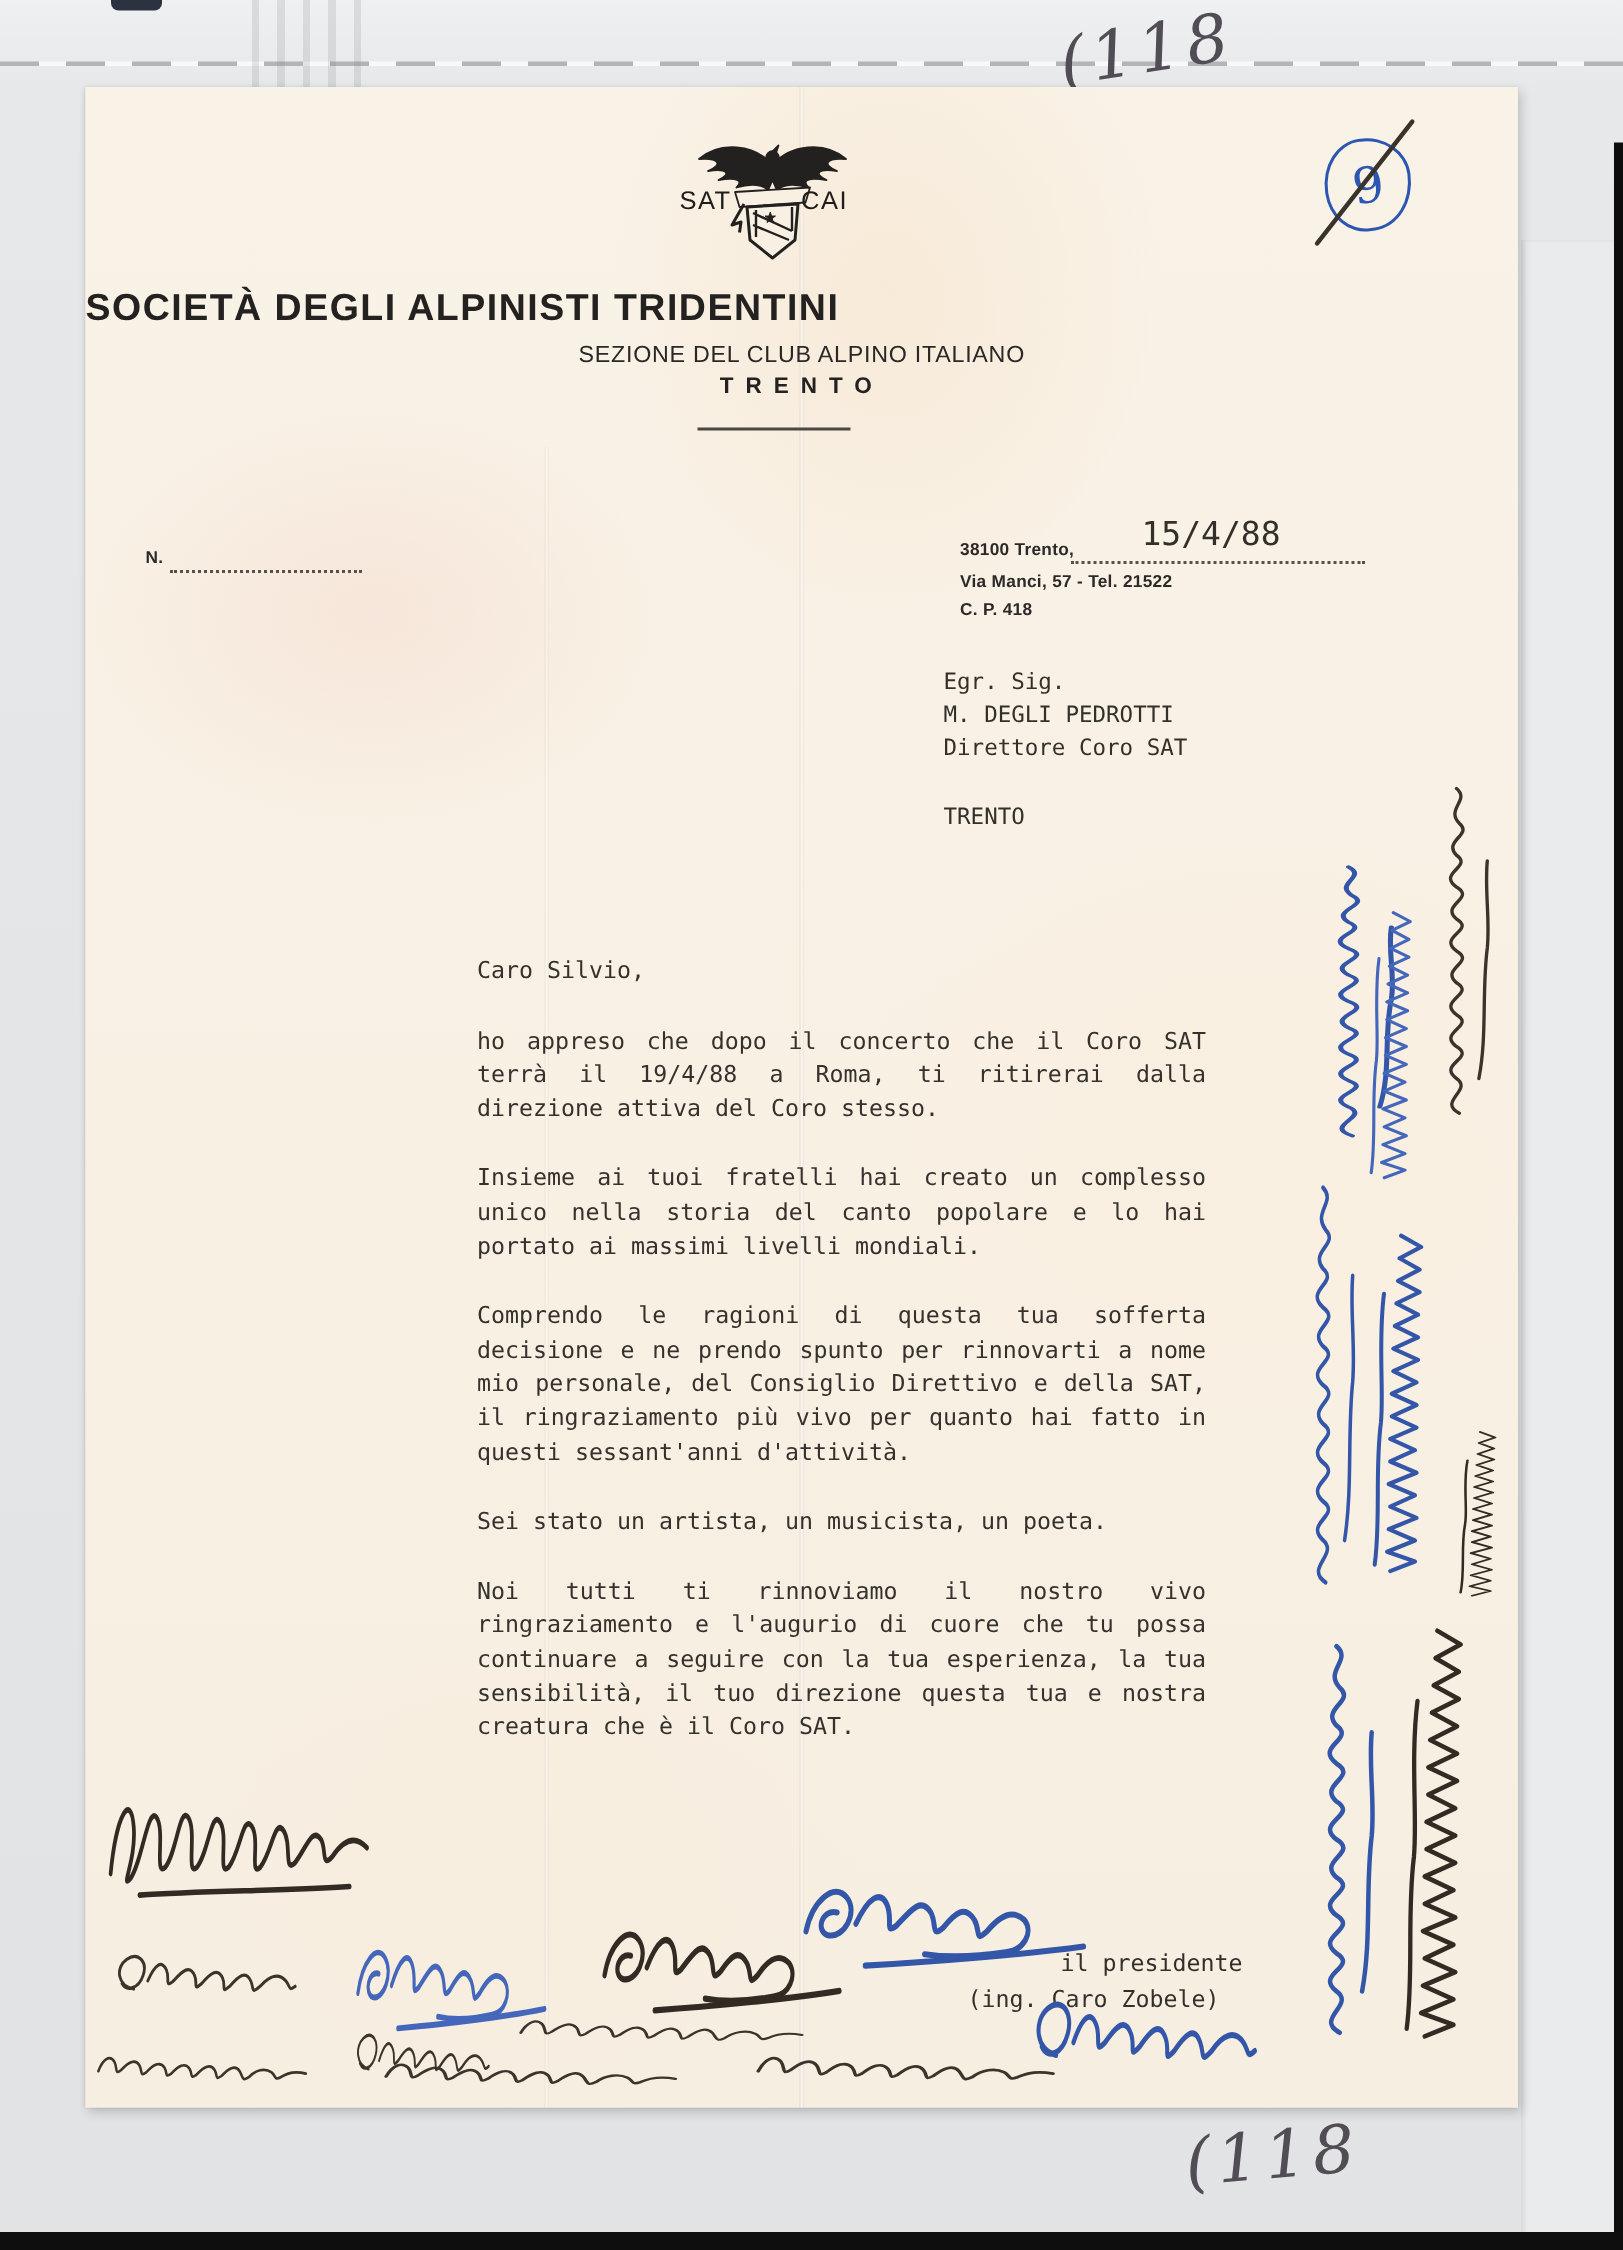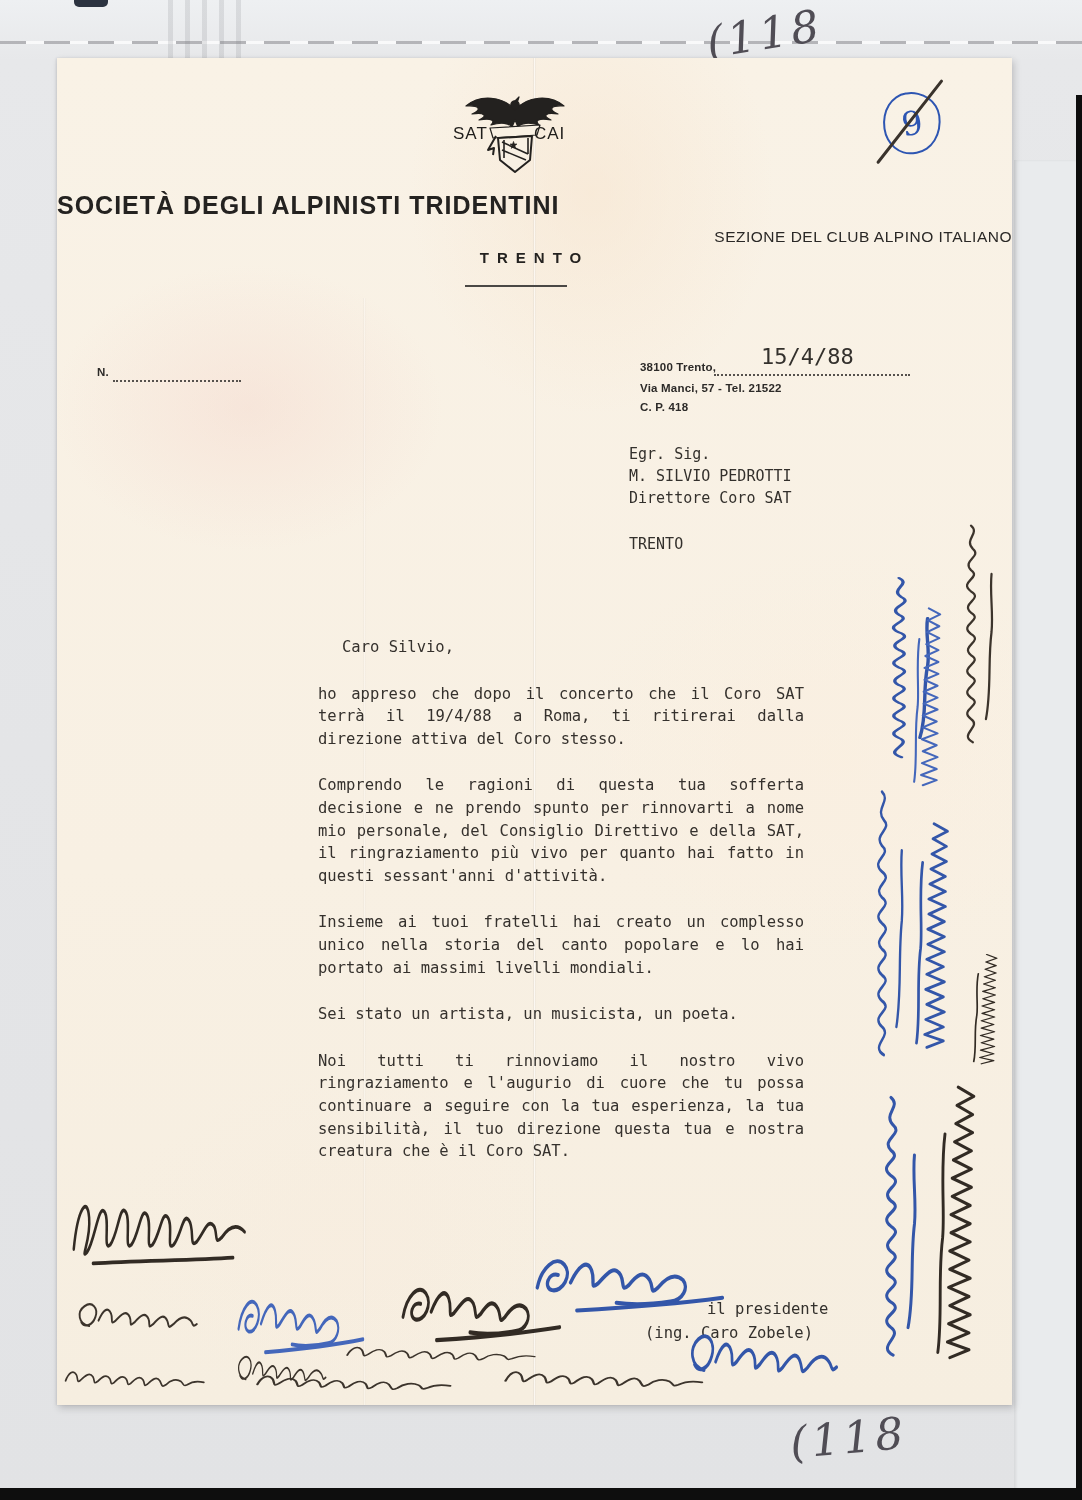--- a/index.html
+++ b/index.html
@@ -24,31 +24,31 @@
            radial-gradient(ellipse 300px 220px at 20% 26%,rgba(244,212,202,.40),transparent 65%),
            radial-gradient(ellipse 280px 340px at 56% 10%,rgba(247,228,206,.55),transparent 65%),
            radial-gradient(ellipse 420px 320px at 82% 52%,rgba(251,238,222,.50),transparent 65%),
            radial-gradient(ellipse 360px 260px at 30% 88%,rgba(248,236,222,.45),transparent 65%),
            linear-gradient(180deg,#f9f2e6 0%,#f8f0e3 60%,#f6eee0 100%);
          box-shadow:2px 3px 7px rgba(40,40,45,.22),-1px 0 2px rgba(40,40,45,.10);}
   .crease-v{top:0;width:3px;height:1347px;
             background:linear-gradient(90deg,rgba(130,105,80,.14),rgba(255,255,255,.55),rgba(130,105,80,.10));}
   .org-name{left:0;top:133px;width:955px;text-align:left;font-size:25px;font-weight:bold;
             letter-spacing:1px;color:#242220;}
-  .org-sub{left:0;top:170px;width:955px;text-align:right;font-size:15.5px;letter-spacing:.5px;color:#2a2826;}
+  .org-sub{left:0;top:170px;width:955px;text-align:center;font-size:15.5px;letter-spacing:.5px;color:#2a2826;}
   .org-city{left:0;top:191px;width:955px;text-align:center;font-size:15px;font-weight:bold;
             letter-spacing:8px;color:#242220;}
   .rule{left:408px;top:227px;width:102px;height:0;border-top:2px solid #4a4845;}
   .small-bold{font-weight:bold;font-size:11.5px;color:#2c2a28;letter-spacing:.2px;}
   .dotted{border-bottom:2px dotted #55514d;}
   .mono{font-family:"DejaVu Sans Mono","Liberation Mono",monospace;color:#33302c;}
   .body-col{left:261px;top:578px;width:486px;font-family:"DejaVu Sans Mono","Liberation Mono",monospace;
             font-size:15.5px;line-height:22.6px;color:#35312d;text-align:justify;}
   .body-col p{margin:0 0 24px 0;}
-  .body-col p.salutation{text-align:left;margin-left:24px;}
+  .body-col p.salutation{text-align:left;}
   .signoff{font-size:15.5px;line-height:23px;}
   
   svg.sig{position:absolute;fill:none;stroke-linecap:round;stroke-linejoin:round;overflow:visible;}
   svg.sig.dark{stroke:#3c342c;}
   svg.sig.darker{stroke:#322b24;}
   svg.sig.blue{stroke:#3356a9;}
   svg.sig.blue2{stroke:#4467bb;}
   .annot{font-family:"DejaVu Serif",serif;font-style:italic;color:#504d55;}
   .annot-top{left:706px;top:8px;font-size:44px;transform:rotate(-9deg);letter-spacing:4px;}
   .annot-bottom{left:790px;top:1412px;font-size:44px;transform:rotate(-5deg);letter-spacing:4px;}
@@ -136,30 +136,30 @@
     <div class="abs dotted" style="left:56px;top:308px;width:128px;height:14px"></div>
 
     <span class="abs mono" style="left:704px;top:286px;font-size:22px">15/4/88</span>
     <span class="abs small-bold" style="left:583px;top:303px">38100 Trento,</span>
     <div class="abs dotted" style="left:657px;top:302px;width:196px;height:14px"></div>
     <span class="abs small-bold" style="left:583px;top:324px">Via Manci, 57 - Tel. 21522</span>
     <span class="abs small-bold" style="left:583px;top:343px">C. P. 418</span>
 
     <div class="abs mono" style="left:572px;top:385px;font-size:15px;line-height:22px">
       <div>Egr. Sig.</div>
-      <div>M. SILVIO PEDROTTI</div>
+      <div>M. DEGLI PEDROTTI</div>
       <div>Direttore Coro SAT</div>
       <div style="margin-top:24px">TRENTO</div>
     </div>
 
     <div class="abs body-col">
       <p class="salutation">Caro Silvio,</p>
       <p>ho appreso che dopo il concerto che il Coro SAT terrà il 19/4/88 a Roma, ti ritirerai dalla direzione attiva del Coro stesso.</p>
+      <p>Insieme ai tuoi fratelli hai creato un complesso unico nella storia del canto popolare e lo hai portato ai massimi livelli mondiali.</p>
       <p>Comprendo le ragioni di questa tua sofferta decisione e ne prendo spunto per rinnovarti a nome mio personale, del Consiglio Direttivo e della SAT, il ringraziamento più vivo per quanto hai fatto in questi sessant'anni d'attività.</p>
-      <p>Insieme ai tuoi fratelli hai creato un complesso unico nella storia del canto popolare e lo hai portato ai massimi livelli mondiali.</p>
       <p>Sei stato un artista, un musicista, un poeta.</p>
       <p>Noi tutti ti rinnoviamo il nostro vivo ringraziamento e l'augurio di cuore che tu possa continuare a seguire con la tua esperienza, la tua sensibilità, il tuo direzione questa tua e nostra creatura che è il Coro SAT.</p>
     </div>
 
     <span class="abs mono signoff" style="left:650px;top:1240px">il presidente</span>
     <span class="abs mono signoff" style="left:588px;top:1264px">(ing. Caro Zobele)</span>
 
     <svg class="sig darker" style="left:11px;top:1128px;stroke-width:2.6" width="192" height="86" viewBox="0 0 200 60" preserveAspectRatio="none">
         <use href="#sigH1"></use>
       </svg>

